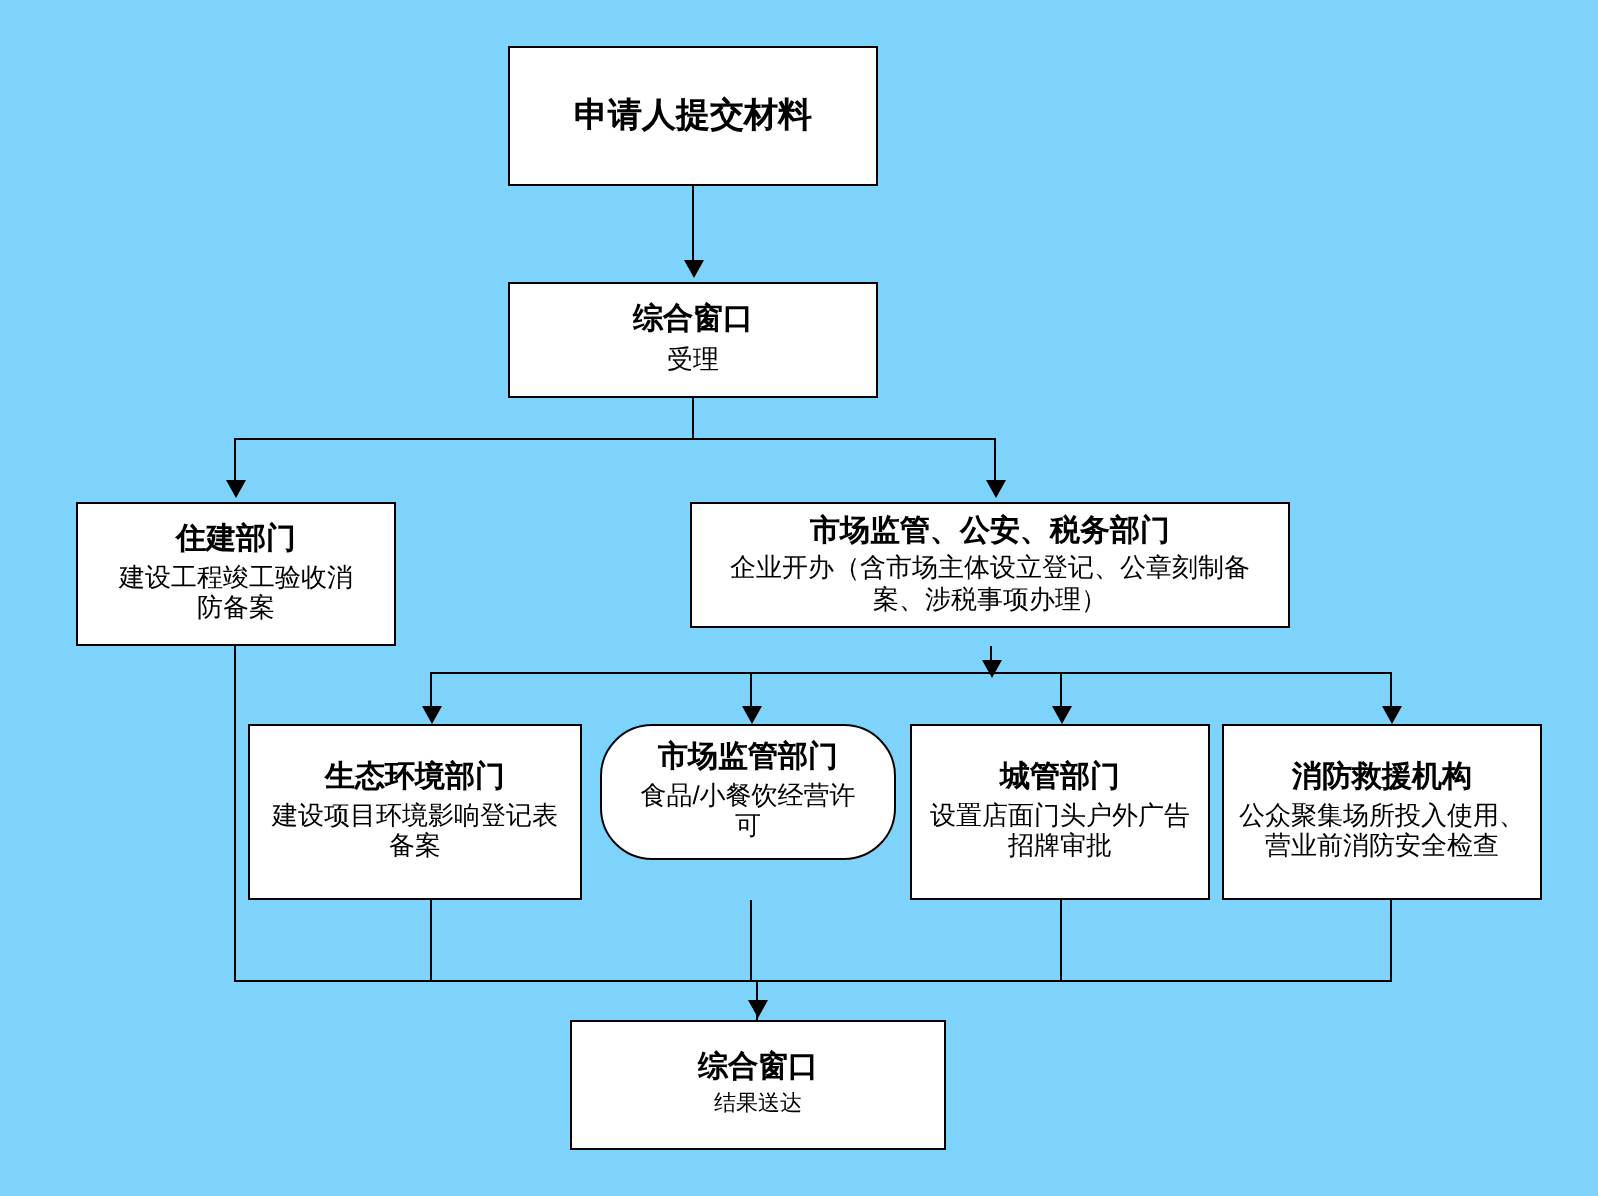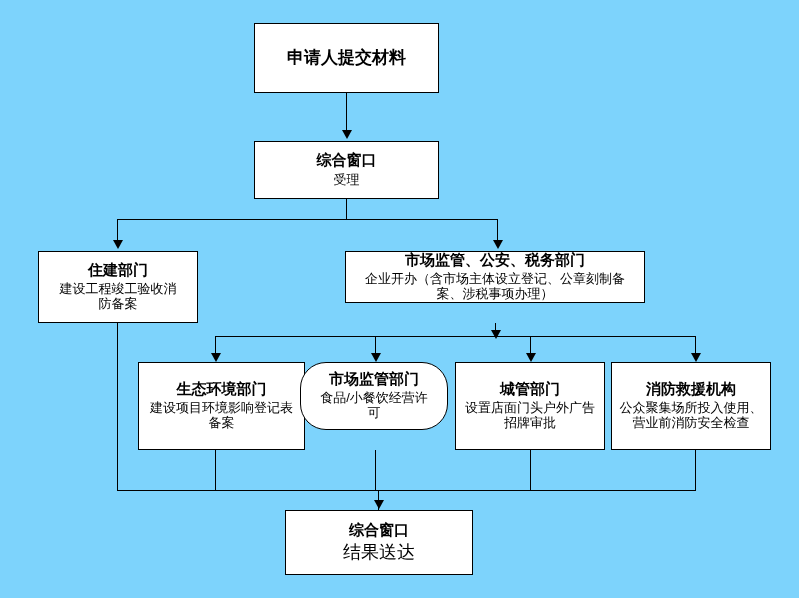--- a/index.html
+++ b/index.html
@@ -82,21 +82,21 @@
   <div class="arrow" style="left:113px; top:240px;"></div>
 
   <div class="ln vln" style="left:497px; top:219px; height:23px;"></div>
   <div class="arrow" style="left:493px; top:240px;"></div>
 
   <div class="node" style="left:38px; top:251px; width:160px; height:72px; padding:2px 20px;">
     <div class="title" style="font-size:15px;">住建部门</div>
     <div class="body" style="font-size:13px; margin-top:1px;text-align:center;">建设工程竣工验收消防备案</div>
   </div>
 
-  <div class="node" style="left:345px; top:251px; width:300px; height:52px; padding:2px 7px;">
+  <div class="node" style="left:345px; top:251px; width:300px; height:63px; padding:2px 7px;">
     <div class="title" style="font-size:15px;">市场监管、公安、税务部门</div>
     <div class="body" style="font-size:13px; margin-top:1px;">企业开办（含市场主体设立登记、公章刻制备案、涉税事项办理）</div>
   </div>
 
   <div class="ln vln" style="left:117px; top:323px; height:168px;"></div>
 
   <div class="ln vln" style="left:495px; top:323px; height:13px;"></div>
   <div class="arrow" style="left:491px; top:330px;"></div>
   <div class="ln hln" style="left:215px; top:336px; width:481px;"></div>
 
@@ -105,21 +105,21 @@
 
   <div class="ln vln" style="left:375px; top:336px; height:20px;"></div>
   <div class="arrow" style="left:371px; top:353px;"></div>
 
   <div class="ln vln" style="left:530px; top:336px; height:20px;"></div>
   <div class="arrow" style="left:526px; top:353px;"></div>
 
   <div class="ln vln" style="left:695px; top:336px; height:20px;"></div>
   <div class="arrow" style="left:691px; top:353px;"></div>
 
-  <div class="node" style="left:138px; top:362px; width:167px; height:88px; padding:2px 5px;">
+  <div class="node" style="left:124px; top:362px; width:167px; height:88px; padding:2px 5px;">
     <div class="title" style="font-size:15px;">生态环境部门</div>
     <div class="body" style="font-size:13px; margin-top:1px;">建设项目环境影响登记表备案</div>
   </div>
 
   <div class="node" style="left:300px; top:362px; width:148px; height:68px; padding:2px 15px;border-radius:26px;">
     <div class="title" style="font-size:15px;">市场监管部门</div>
     <div class="body" style="font-size:13px; margin-top:1px;">食品/小餐饮经营许可</div>
   </div>
 
   <div class="node" style="left:455px; top:362px; width:150px; height:88px; padding:2px 5px;">
@@ -137,16 +137,16 @@
   <div class="ln vln" style="left:530px; top:450px; height:41px;"></div>
   <div class="ln vln" style="left:695px; top:450px; height:41px;"></div>
 
   <div class="ln hln" style="left:117px; top:490px; width:579px;"></div>
 
   <div class="ln vln" style="left:378px; top:490px; height:20px;"></div>
   <div class="arrow" style="left:374px; top:500px;"></div>
 
   <div class="node" style="left:285px; top:510px; width:188px; height:65px;">
     <div class="title" style="font-size:15px;">综合窗口</div>
-    <div class="body" style="font-size:18px; margin-top:2px;">结果送达</div>
+    <div class="body" style="font-size:11px; margin-top:2px;">结果送达</div>
   </div>
 
 </div>
 
 </body></html>

